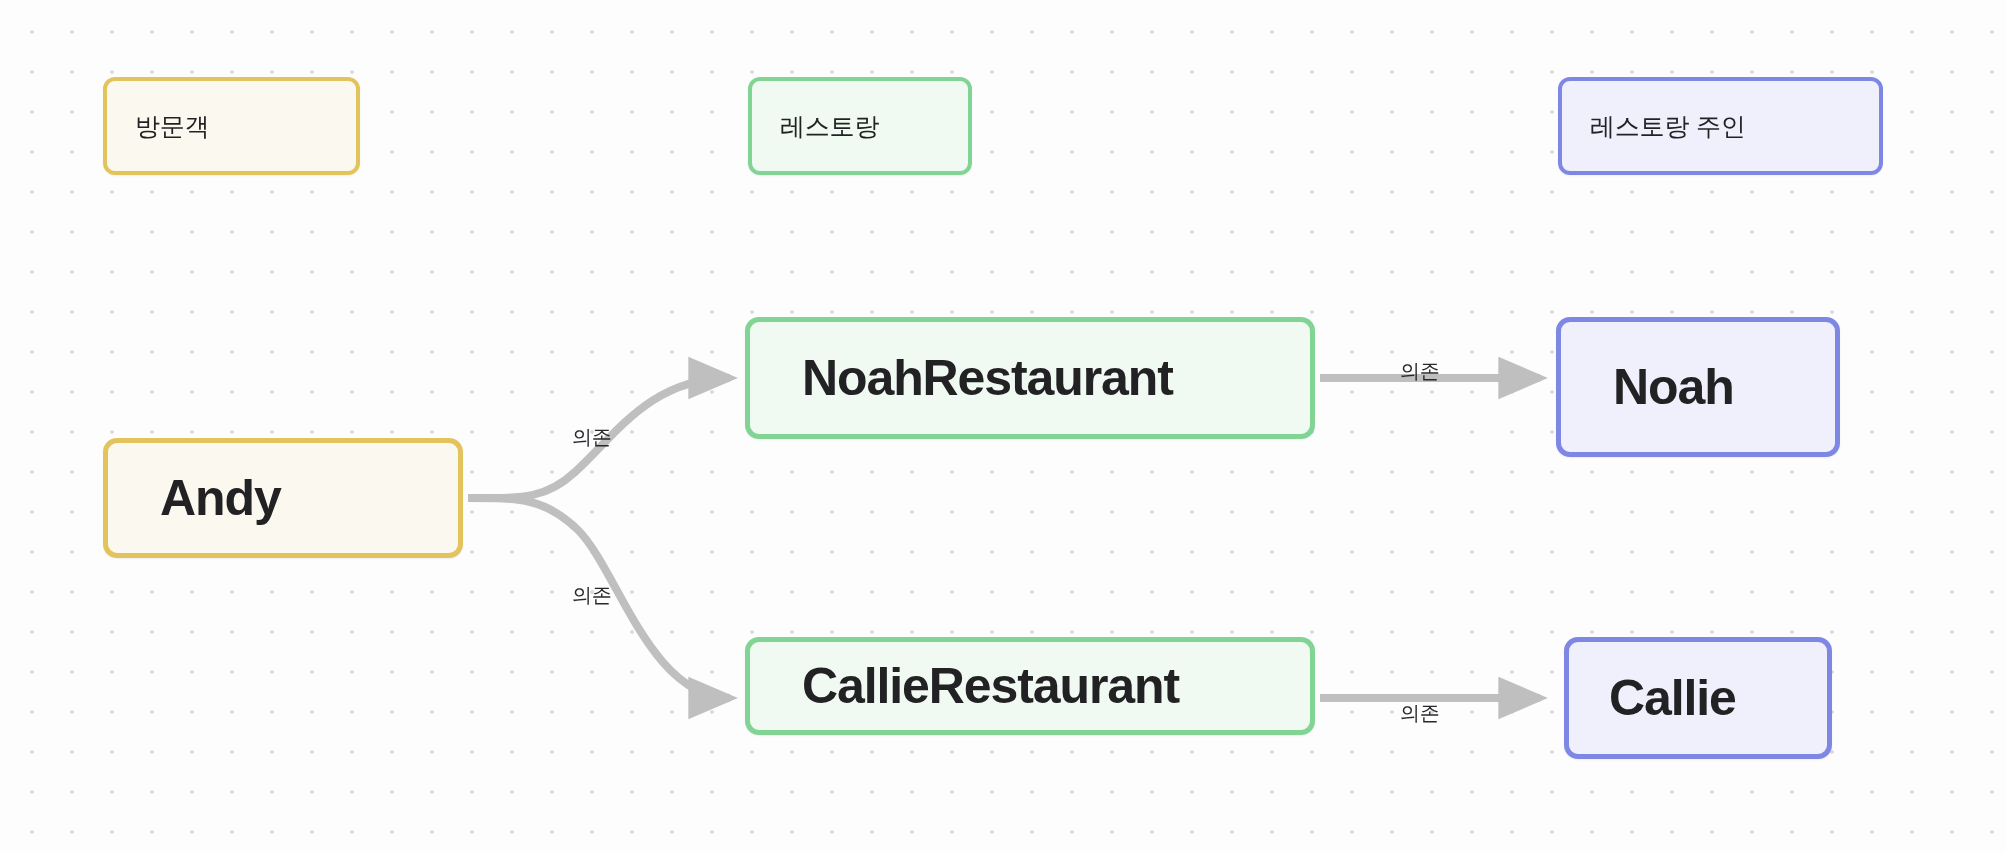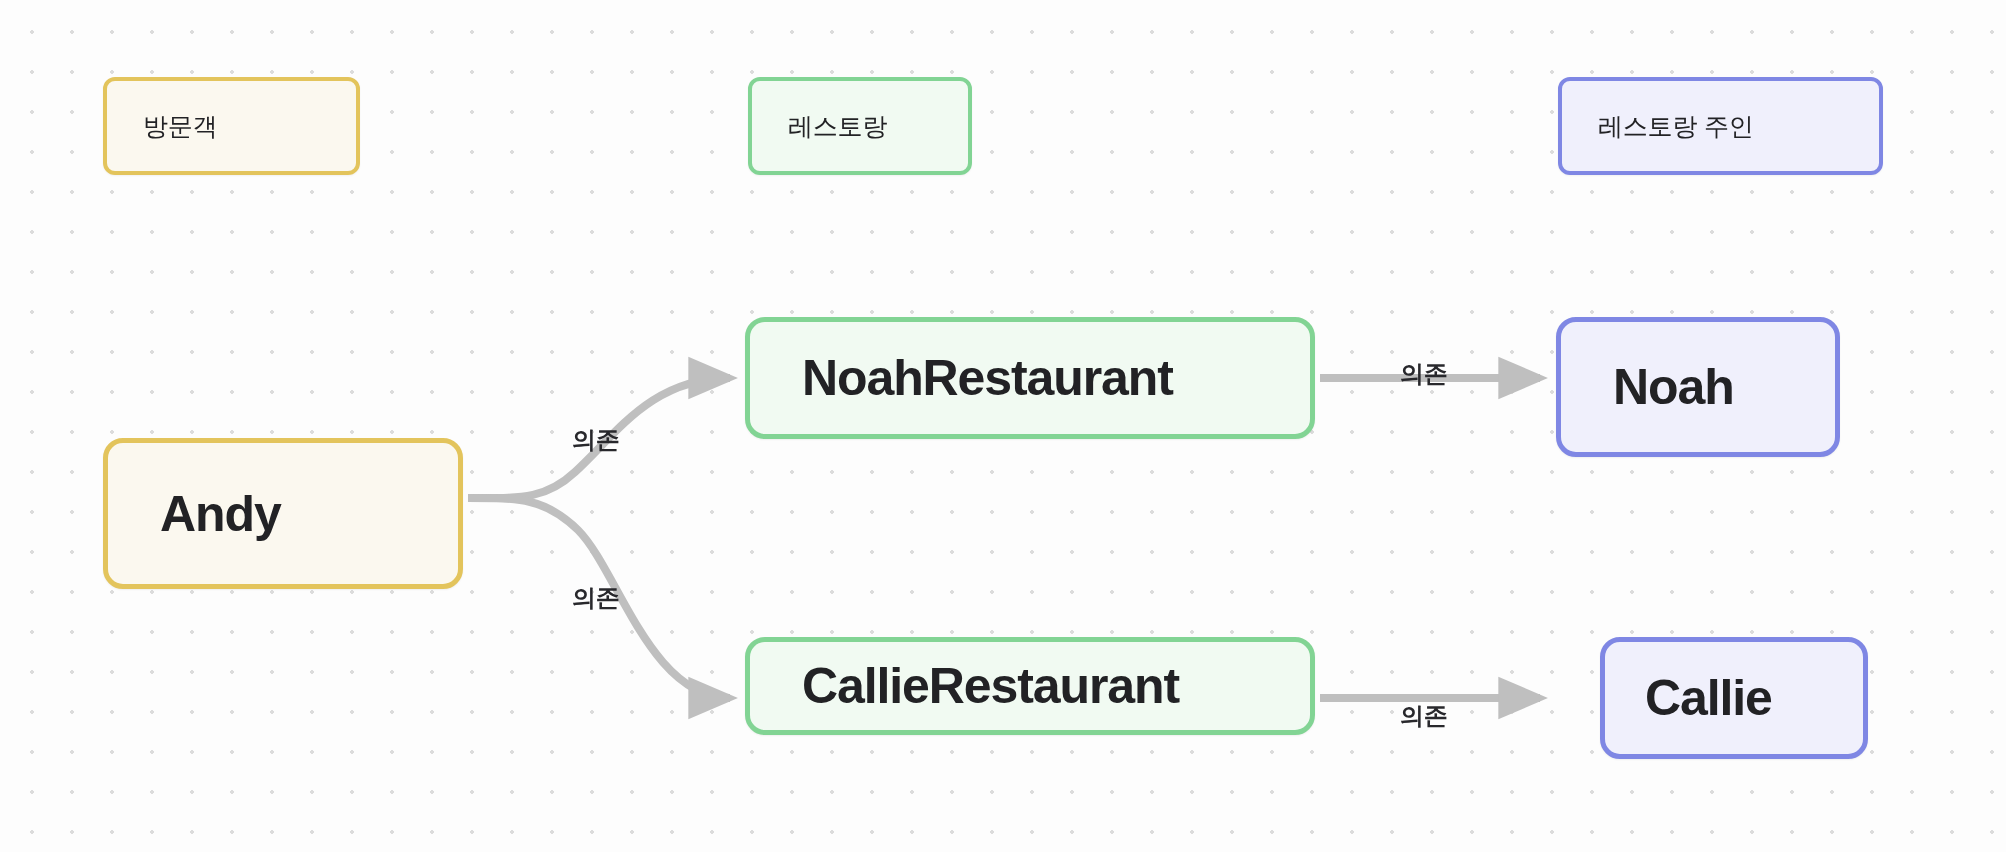--- a/index.html
+++ b/index.html
@@ -40,33 +40,33 @@
   }
   .node-label {
     white-space: nowrap;
     color: #222225;
   }
 
   
   .legend-node {
     border-width: 4px;
     border-radius: 12px;
-    padding-left: 36px;
+    padding-left: 28px;
     box-shadow: 0 1px 2px rgba(0,0,0,0.05);
   }
   .legend-node .node-label {
     font-size: 25px;
     font-weight: 400;
     letter-spacing: -0.2px;
   }
 
   
   .graph-node {
     border-width: 5px;
-    border-radius: 20px;
+    border-radius: 14px;
     padding-left: 52px;
     box-shadow: 0 1px 2px rgba(0,0,0,0.06);
   }
   .graph-node .node-label {
     font-size: 50px;
     font-weight: 700;
     letter-spacing: -1.1px;
   }
 
   
@@ -79,22 +79,22 @@
     background-color: #f1faf2;
   }
   .theme-owner {
     border-color: #7f87e4;
     background-color: #f0f0fc;
   }
 
   
   .edge-label {
     position: absolute;
-    font-size: 24px;
-    font-weight: 700;
+    font-size: 20px;
+    font-weight: 400;
     color: #28282c;
     letter-spacing: -0.3px;
     white-space: nowrap;
     background: transparent;
   }
 </style>
 </head>
 <body>
 
 <div id="canvas">
@@ -118,33 +118,33 @@
         <span class="node-label">방문객</span>
       </div>
       <div class="node legend-node theme-restaurant" style="left: 748px; top: 77px; width: 224px; height: 98px;">
         <span class="node-label">레스토랑</span>
       </div>
       <div class="node legend-node theme-owner" style="left: 1558px; top: 77px; width: 325px; height: 98px; text-align: right;">
         <span class="node-label">레스토랑 주인</span>
       </div>
     </div>
   <div id="node-group">
-      <div class="node graph-node theme-visitor" style="left: 103px; top: 438px; width: 360px; height: 151px;">
+      <div class="node graph-node theme-visitor" style="left: 103px; top: 438px; width: 360px; height: 120px;">
         <span class="node-label">Andy</span>
       </div>
       <div class="node graph-node theme-restaurant" style="left: 745px; top: 317px; width: 570px; height: 122px;">
         <span class="node-label">NoahRestaurant</span>
       </div>
       <div class="node graph-node theme-restaurant" style="left: 745px; top: 637px; width: 570px; height: 98px;">
         <span class="node-label">CallieRestaurant</span>
       </div>
       <div class="node graph-node theme-owner" style="left: 1556px; top: 317px; width: 284px; height: 140px;">
         <span class="node-label">Noah</span>
       </div>
-      <div class="node graph-node theme-owner" style="left: 1600px; top: 637px; width: 268px; height: 122px; padding-left: 40px;">
+      <div class="node graph-node theme-owner" style="left: 1564px; top: 637px; width: 268px; height: 122px; padding-left: 40px;">
         <span class="node-label">Callie</span>
       </div>
     </div>
   <div id="edge-label-group">
       <div class="edge-label" style="left: 572px; top: 424px;">의존</div>
       <div class="edge-label" style="left: 572px; top: 582px;">의존</div>
       <div class="edge-label" style="left: 1400px; top: 358px;">의존</div>
       <div class="edge-label" style="left: 1400px; top: 700px;">의존</div>
     </div>
 

